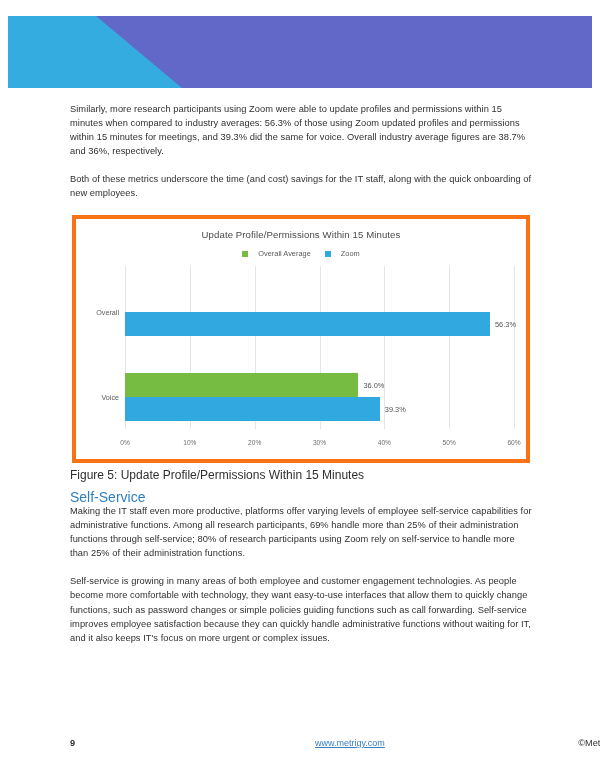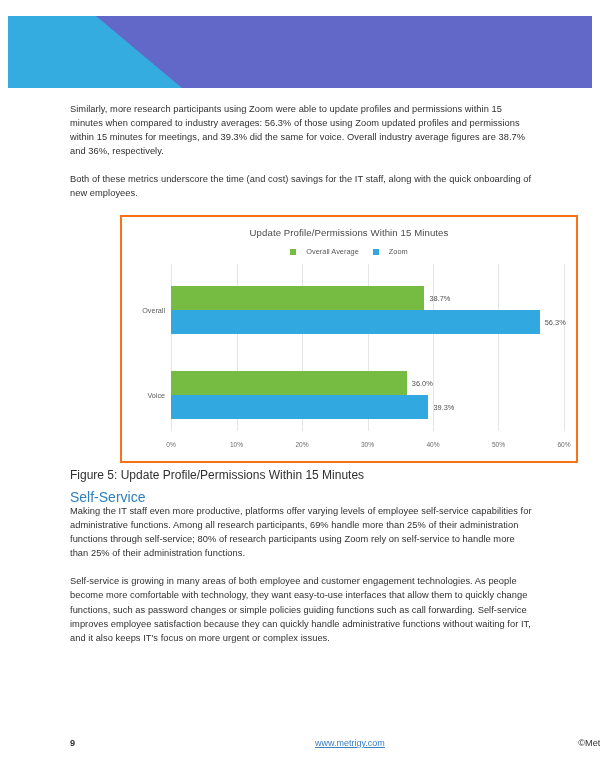--- a/index.html
+++ b/index.html
@@ -52,24 +52,23 @@
     letter-spacing: 0.005em;
   }
 
   
   .chart-box {
     position: absolute;
     left: 72px;
     top: 203px;
     width: 458px;
     height: 248px;
-    border: 2px solid #f97316;
+    border: 4px solid #f97316;
     background: #ffffff;
     box-sizing: border-box;
-    margin-left: 48px;
   }
   .chart-title {
     position: absolute;
     left: 0;
     top: 10px;
     width: 100%;
     text-align: center;
     font-size: 9.6px;
     color: #4a4a4a;
     letter-spacing: 0.01em;
@@ -247,23 +246,20 @@
       <div class="tick-label" style="left:0%">0%</div>
       <div class="tick-label" style="left:16.667%">10%</div>
       <div class="tick-label" style="left:33.333%">20%</div>
       <div class="tick-label" style="left:50%">30%</div>
       <div class="tick-label" style="left:66.667%">40%</div>
       <div class="tick-label" style="left:83.333%">50%</div>
       <div class="tick-label" style="left:100%">60%</div>
 
       <div class="group" style="top:22px;height:48px">
         <div class="cat-label">Overall</div>
-        <div class="bar" id="bar-m-avg" style="top: 0px; background: rgb(118, 188, 67); width: 64.5%;">
-          <span class="bar-value">38.7%</span>
-        </div>
         <div class="bar" id="bar-m-zoom" style="top: 24px; background: rgb(49, 168, 224); width: 93.8333%;">
           <span class="bar-value">56.3%</span>
         </div>
       </div>
 
       <div class="group" style="top:107px;height:48px">
         <div class="cat-label">Voice</div>
         <div class="bar" id="bar-v-avg" style="top: 0px; background: rgb(118, 188, 67); width: 60%;">
           <span class="bar-value">36.0%</span>
         </div>

